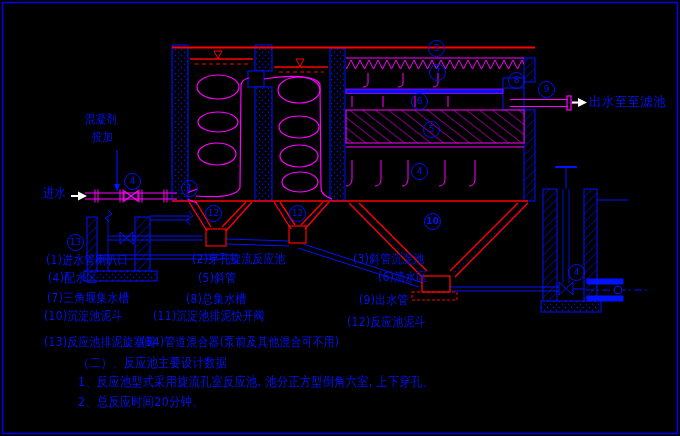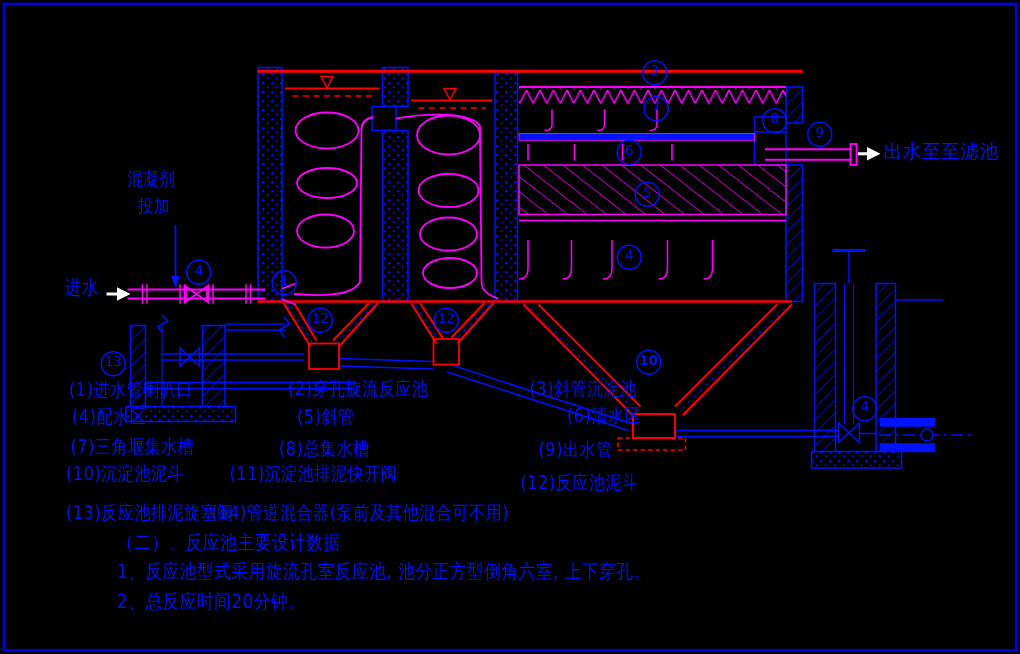--- a/index.html
+++ b/index.html
@@ -218,21 +218,21 @@
 <div class="co" style="left:429px;top:64px;">7</div>
 <div class="co" style="left:508px;top:72px;">8</div>
 <div class="co" style="left:538px;top:81px;">9</div>
 <div class="co" style="left:411px;top:93px;">6</div>
 <div class="co" style="left:423px;top:121px;">5</div>
 <div class="co" style="left:411px;top:163px;">4</div>
 <div class="co" style="left:124px;top:173px;">4</div>
 <div class="co" style="left:205px;top:205px;">12</div>
 <div class="co" style="left:289px;top:205px;">12</div>
 <div class="co" style="left:67px;top:234px;">13</div>
-<div class="co" style="left:424px;top:233px;font-weight:bold;">10</div>
+<div class="co" style="left:424px;top:213px;font-weight:bold;">10</div>
 <div class="co" style="left:568px;top:264px;">4</div>
 
 <div class="t" style="left:85px;top:113px;font-size:12px;">混凝剂</div>
 <div class="t" style="left:92px;top:131px;font-size:12px;">投加</div>
 <div class="t" style="left:43px;top:186px;font-size:13px;">进水</div>
 <div class="t" style="left:589px;top:95px;font-size:13px;transform:scaleX(.95);">出水至至滤池</div>
 
 <div class="t lg" style="left:46px;top:253px;">(1)进水管喇叭口</div>
 <div class="t lg" style="left:192px;top:252px;">(2)穿孔旋流反应池</div>
 <div class="t lg" style="left:353px;top:252px;">(3)斜管沉淀池</div>

